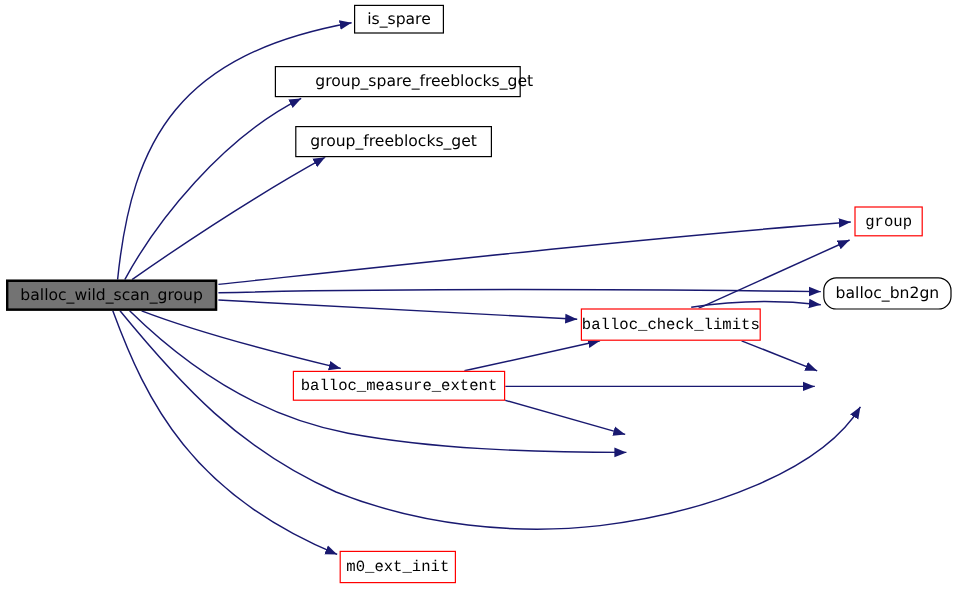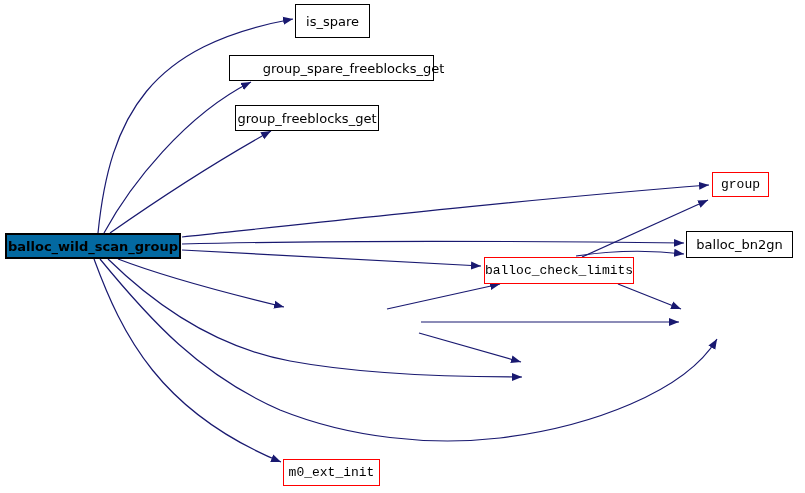--- a/index.html
+++ b/index.html
@@ -18,24 +18,23 @@
     background:#ffffff;
     border:1px solid #000000;
     color:#000000;
     font-size:13px;
     white-space:nowrap;
     cursor:pointer;
     z-index:2;
   }
   .node.truncated{border-color:#ff0000;font-family:Liberation Mono, monospace;}
   .node.current{
-    background:#0369a1;
+    background:#737373;
     border:2px solid #000000;
     cursor:default;
-    font-weight:bold;
   }
 </style>
 </head>
 <body>
 
 <div class="canvas">
 
   <svg class="edges" viewBox="0 0 805 493" xmlns="http://www.w3.org/2000/svg">
     <defs>
       <marker id="ah" markerUnits="userSpaceOnUse" markerWidth="12" markerHeight="10" refX="10" refY="4.5" orient="auto">
@@ -57,30 +56,31 @@
       <path d="M 421 322 L 679 322" marker-end="url(#ah)"></path>
       <path d="M 419 333 L 521 362" marker-end="url(#ah)"></path>
       <path d="M 582 257 L 708 200" marker-end="url(#ah)"></path>
       <path d="M 576 256 C 615 250, 650 250, 684 254" marker-end="url(#ah)"></path>
       <path d="M 618 284 L 681 309" marker-end="url(#ah)"></path>
     </g>
   </svg>
 
   <div class="node current" style="left:5px;top:233px;width:176px;height:26px;">balloc_wild_scan_group</div>
 
-  <div class="node" style="left:295px;top:4px;width:75px;height:34px;">is_spare</div>
+  <div class="node" style="left:295px;top:4px;width:75px;height:24px;">is_spare</div>
 
   <div class="node" style="left:229px;top:55px;width:205px;height:26px;padding-left:44px;">group_spare_freeblocks_get</div>
 
-  <div class="node" style="left:235px;top:105px;width:144px;height:26px;">group_freeblocks_get</div>
+  <div class="node" style="left:246px;top:105px;width:164px;height:26px;">group_freeblocks_get</div>
 
   <div class="node truncated" style="left:712px;top:172px;width:57px;height:25px;">group</div>
 
-  <div class="node" style="left:686px;top:231px;width:107px;height:27px;">balloc_bn2gn</div>
+  <div class="node" style="left:686px;top:231px;width:107px;height:27px;border-radius:11px;">balloc_bn2gn</div>
 
   <div class="node truncated" style="left:484px;top:257px;width:150px;height:27px;">balloc_check_limits</div>
 
 
+  <div class="node truncated" style="left:244px;top:309px;width:177px;height:25px;">balloc_measure_extent</div>
 
 
   <div class="node truncated" style="left:283px;top:459px;width:97px;height:27px;">m0_ext_init</div>
 
 </div>
 
 </body></html>

